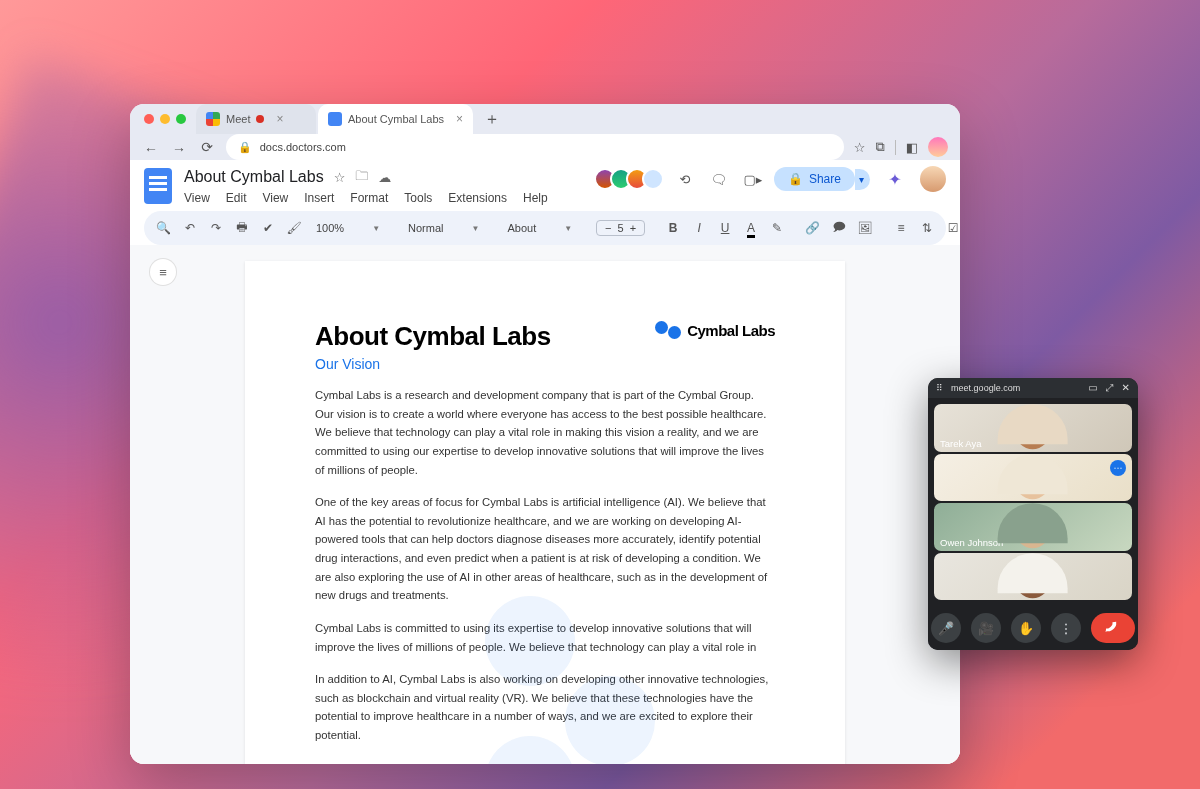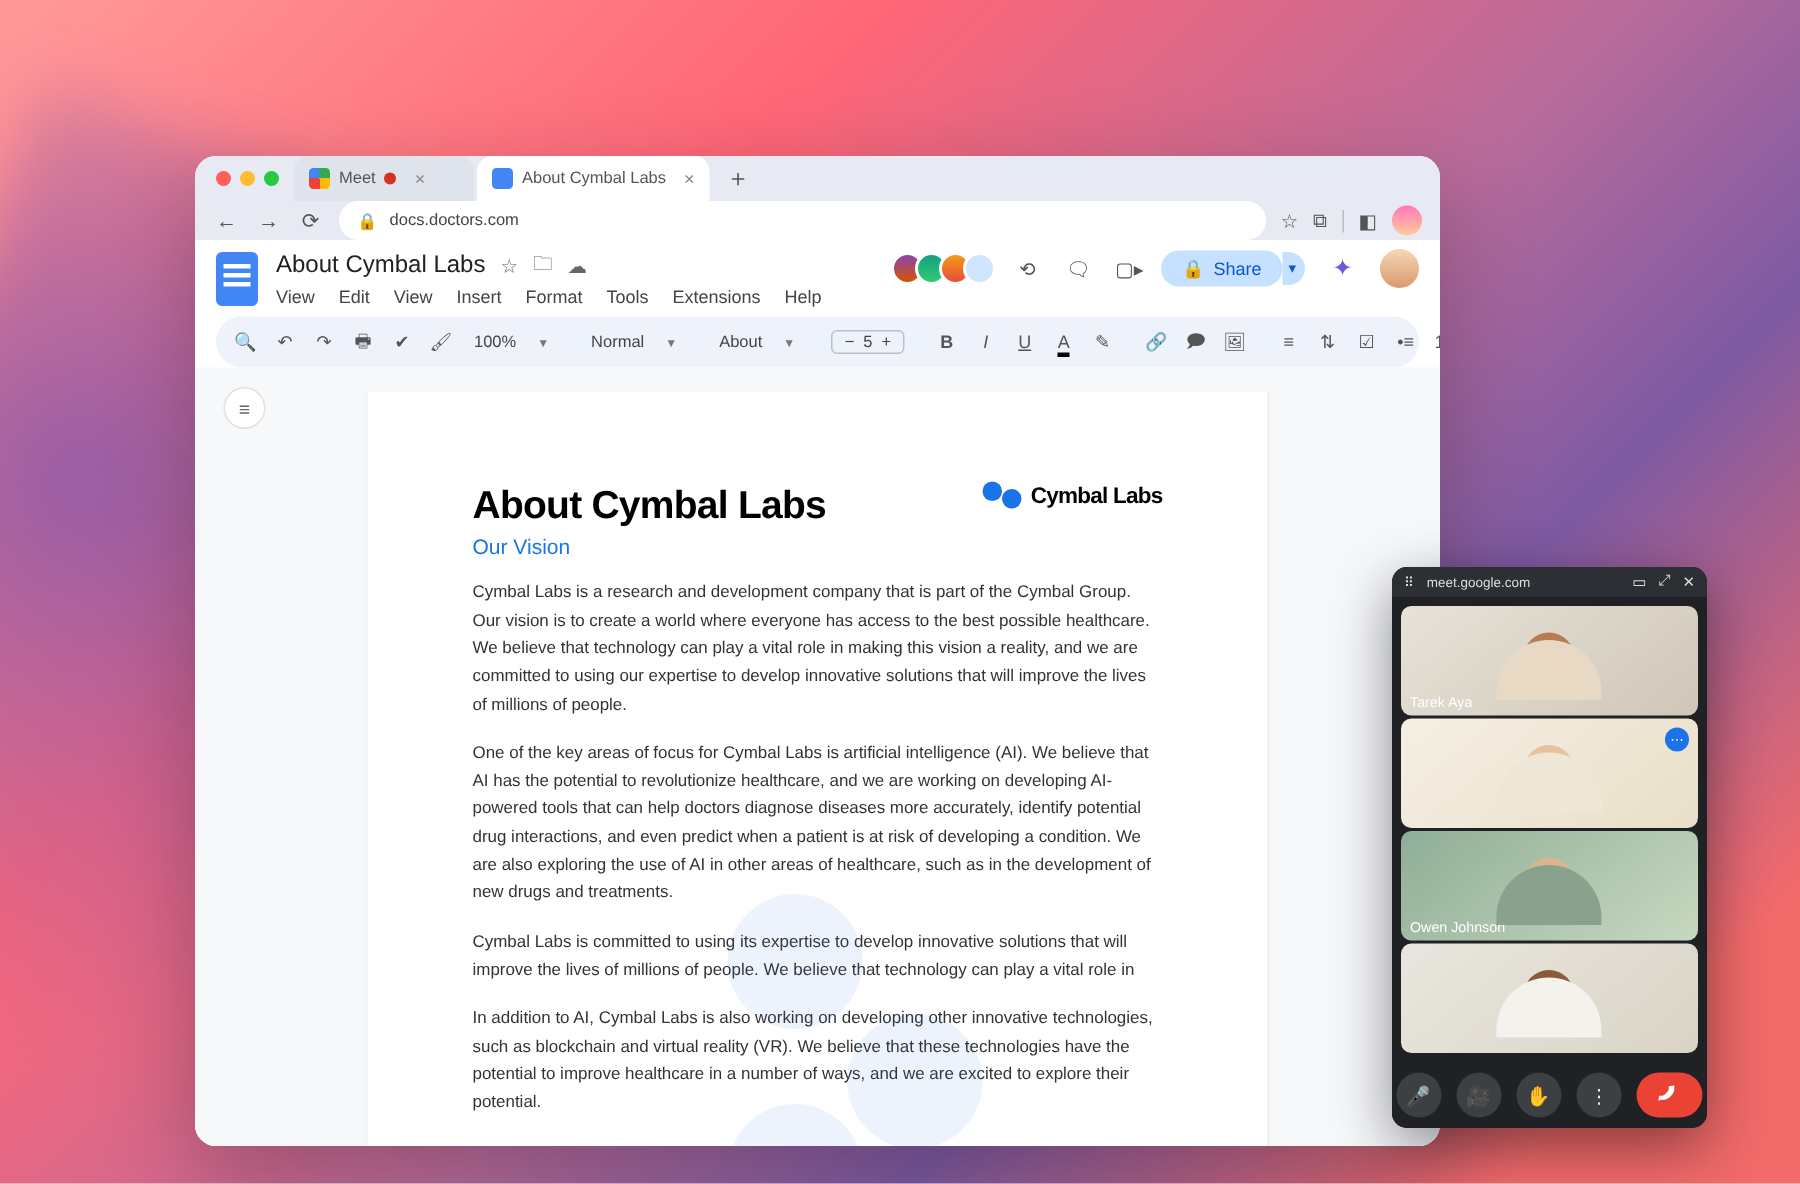--- a/index.html
+++ b/index.html
@@ -76,21 +76,21 @@
   .share-drop{ background:#c6e1ff; border-radius:0 100px 100px 0; color:#0b57d0; padding:5px 6px 5px 4px; margin-left:-8px; font-size:10px; }
   .gemini-ico { width:22px; height:22px; display:flex; align-items:center; justify-content:center; font-size:16px; color:#6b5bd6; margin-left:6px; }
   .user-av { width:26px; height:26px; border-radius:50%; background:linear-gradient(#f7d7b5,#d79a6f); margin-left:6px; }
 
   .toolbar {
     height:34px; margin:6px 14px 0 14px; background:#eef2fa; border-radius:100px;
     display:flex; align-items:center; gap:10px; padding:0 12px; font-size:11px; color:#444;
   }
   .tb-ico { min-width:16px; text-align:center; font-size:12px; color:#555; }
   .tb-sep { width:1px; height:18px; background:#ccd3df; }
-  .tb-sel { display:flex; align-items:center; gap:14px; padding:0 4px;text-align:right; }
+  .tb-sel { display:flex; align-items:center; gap:28px; padding:0 4px;text-align:right; }
   .tb-sel .caret{font-size:8px;color:#777}
   .font-size-box{ border:1px solid #b9c0cc; border-radius:4px; padding:1px 8px; display:flex; align-items:center; gap:6px;}
   .font-size-box .pm{cursor:pointer}
 
   .doc-canvas {
     flex:1; background:#f7f8fa; overflow:auto; position:relative; display:flex; justify-content:center;
     padding:16px 0;
   }
   .side-btn{ position:absolute; left:20px; top:14px; width:26px; height:26px; border-radius:50%; background:#fff; box-shadow:0 0 0 1px #e0e0e0; color:#666; display:flex; align-items:center; justify-content:center; font-size:13px;}
   .page {
@@ -104,21 +104,21 @@
   .brand-logo { width:26px; height:18px; position:relative; }
   .brand-logo::before,.brand-logo::after{content:"";position:absolute;width:13px;height:13px;border-radius:50%;background:#1a73e8;}
   .brand-logo::before{left:0;top:0;} .brand-logo::after{right:0;bottom:0;}
   .page p { font-size:11.3px; line-height:1.65; color:#333; margin-top:14px; }
   .watermark{ position:absolute; left:50%; top:52%; transform:translate(-50%,-50%); opacity:.08; }
   .wm-dot{width:90px;height:90px;border-radius:50%;background:#1a73e8;position:absolute;}
   .watermark .a{left:-60px;top:-60px} .watermark .b{left:20px;top:20px} .watermark .c{left:-60px;top:80px}
 
   
   .pip {
-    position:absolute; right:62px; top:378px; width:210px; height:374px;
+    position:absolute; right:62px; top:378px; width:210px; height:272px;
     background:#202124; border-radius:10px; box-shadow:0 12px 40px rgba(0,0,0,.45);
     display:flex; flex-direction:column; overflow:hidden; color:#fff; font-size:10px;
   }
   .pip-bar{ height:20px; display:flex; align-items:center; justify-content:space-between; padding:0 8px; background:#2c2f33; font-size:9px; color:#ddd;}
   .pip-bar .icons{display:flex; gap:8px; font-size:10px;}
   .tiles{ flex:1; display:flex; flex-direction:column; gap:2px; padding:6px;}
   .tile{ flex:1; border-radius:7px; position:relative; overflow:hidden; display:flex; align-items:flex-end;}
   .tile .name{ font-size:9.5px; padding:3px 6px; }
   .tile.t1{ background:linear-gradient(140deg,#e7e2d8,#cfc7b8);} 
   .tile.t2{ background:linear-gradient(140deg,#f5efe4,#e9dfc8);} 

